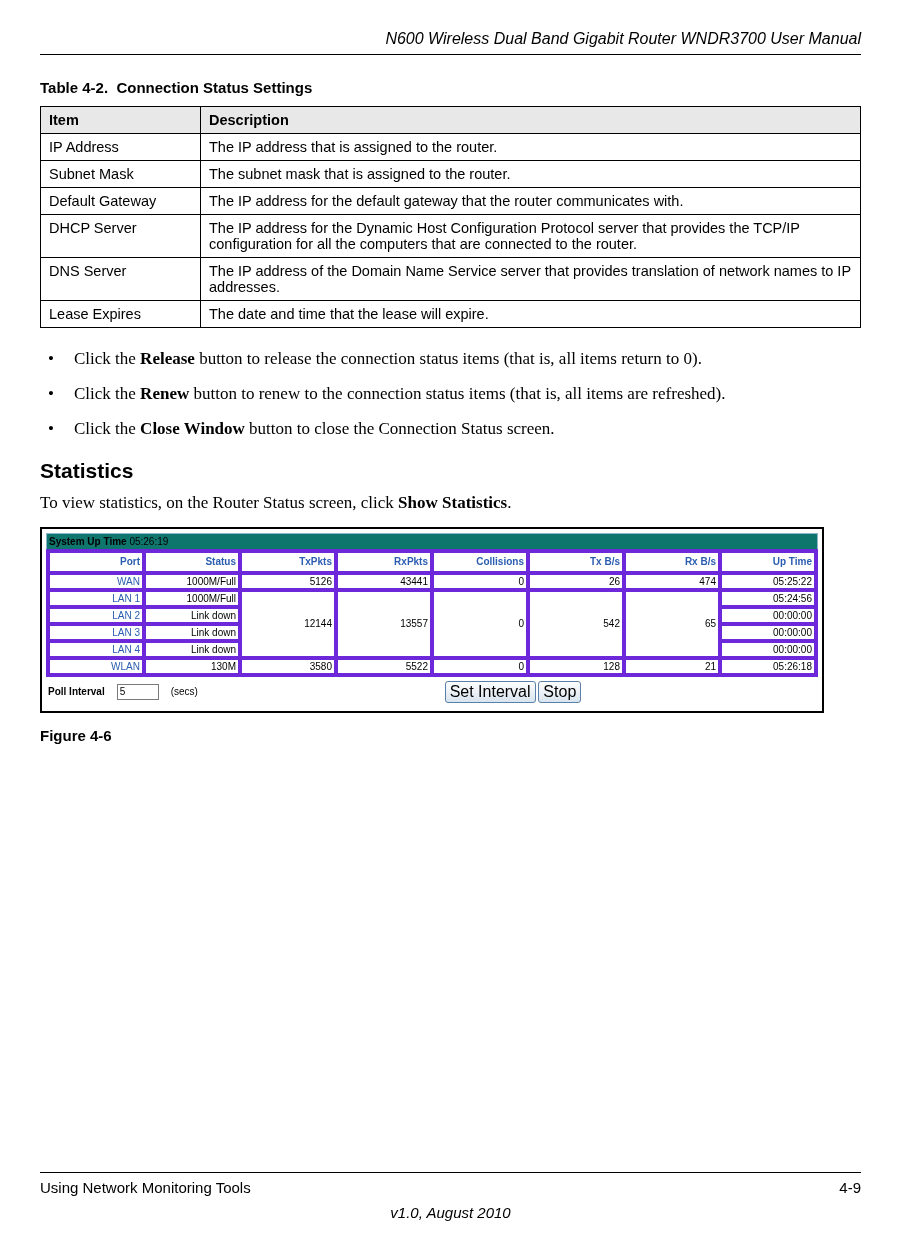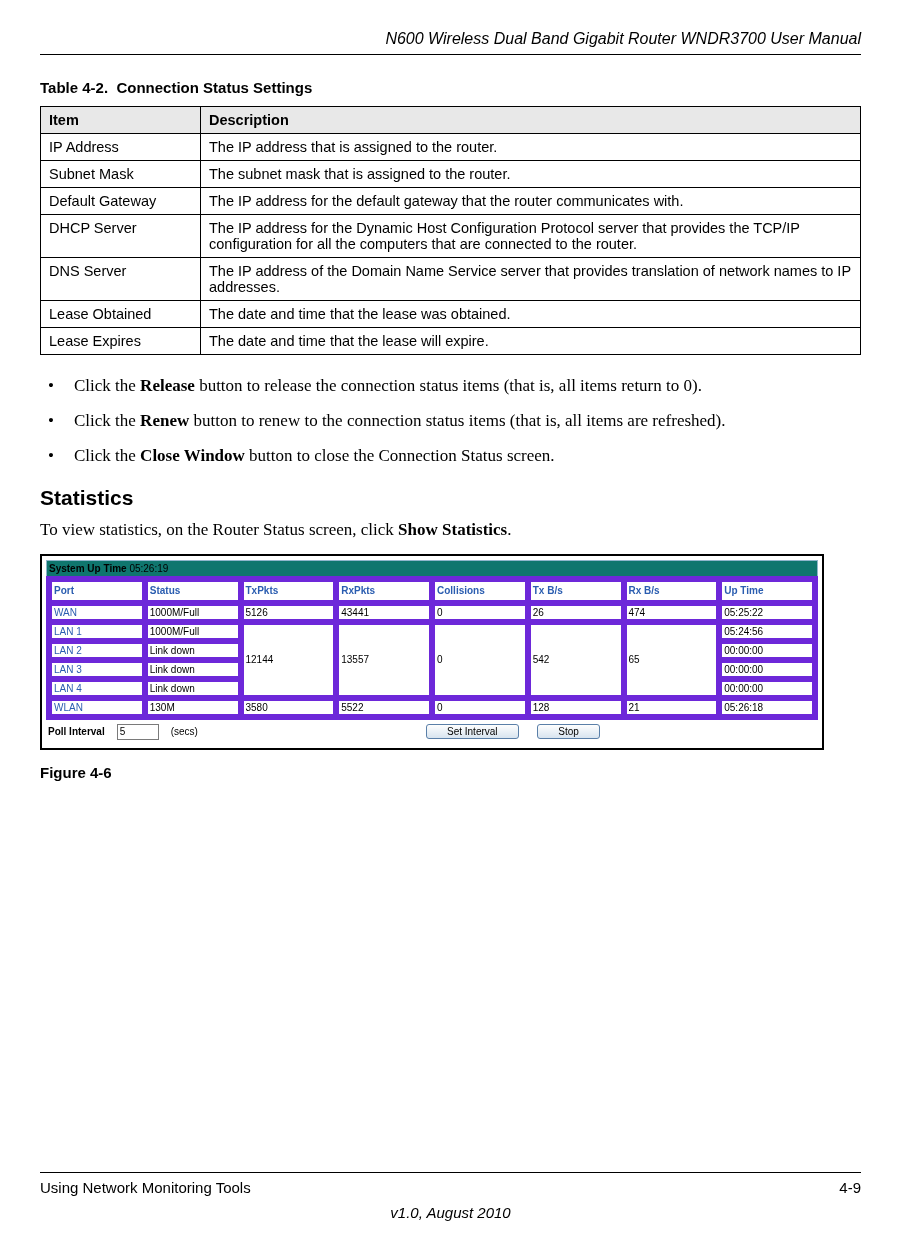--- a/index.html
+++ b/index.html
@@ -103,22 +103,22 @@
       border-left: 1px solid #8fb6cc;
       border-right: 1px solid #8fb6cc;
     }
     .sys-uptime-label { font-weight: bold; color: #000; }
     table.stats {
       border-collapse: collapse;
       width: 100%;
       table-layout: fixed;
     }
     table.stats th, table.stats td {
-      border: 6px solid #6d28d9;
-      text-align: left;
+      border: 4px solid #6d28d9;
+      text-align: right;
       padding: 1px 2px;
       font-size: 10px;
       background: #fff;
     }
     table.stats th {
       color: #2a5db0;
       font-weight: bold;
       height: 16px;
     }
     table.stats td.port-cell {
@@ -137,28 +137,28 @@
       height: 14px;
       font-size: 10px;
       border: 1px solid #7a7a7a;
       padding: 0 2px;
     }
     .poll-buttons {
       flex: 1;
       text-align: center;
     }
     .ui-button {
-      font-size: 10px;
-      font-family: Arial, Helvetica, sans-serif;
-      padding: 1px 20px;
+      font-size: 16px;
+      font-family: Arial, Helvetica, sans-serif;
+      padding: 1px 4px;
       border: 1px solid #5a7fa8;
       border-radius: 3px;
       background: linear-gradient(#fefefe, #d8e4ef);
       cursor: pointer;
-      margin: 0 8px;
+      margin: 0 0;
     }
     .figure-caption {
       font-family: Arial, Helvetica, sans-serif;
       font-weight: bold;
       font-size: 15px;
       margin-top: 14px;
     }
     
     .footer {
       position: absolute;
@@ -217,24 +217,20 @@
       <td>Default Gateway</td>
       <td>The IP address for the default gateway that the router communicates with.</td>
     </tr>
     <tr>
       <td>DHCP Server</td>
       <td>The IP address for the Dynamic Host Configuration Protocol server that provides the TCP/IP configuration for all the computers that are connected to the router.</td>
     </tr>
     <tr>
       <td>DNS Server</td>
       <td>The IP address of the Domain Name Service server that provides translation of network names to IP addresses.</td>
-    </tr>
-    <tr>
-      <td>Lease Obtained</td>
-      <td>The date and time that the lease was obtained.</td>
     </tr>
     <tr>
       <td>Lease Expires</td>
       <td>The date and time that the lease will expire.</td>
     </tr>
   </tbody>
     </table>
 
   <ul class="bullets">
     <li>

